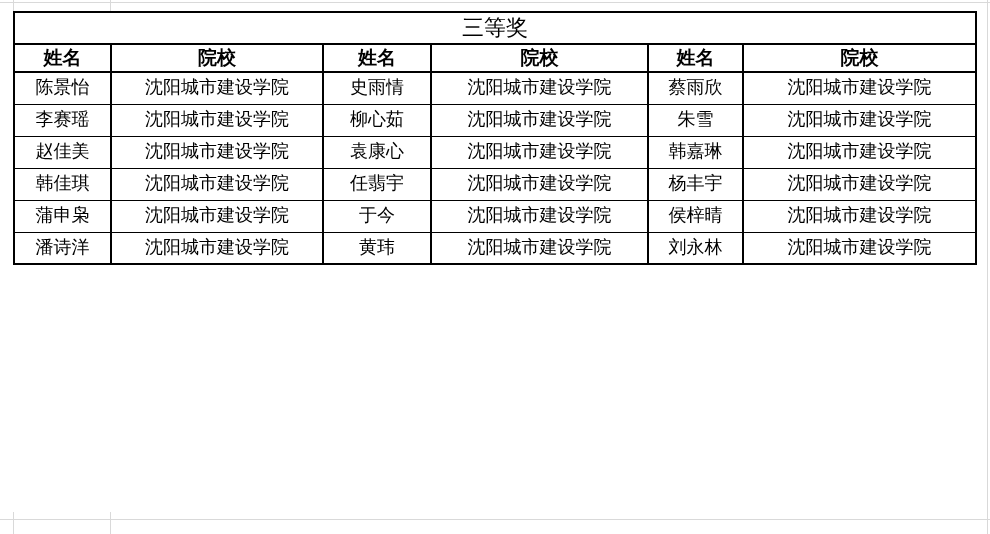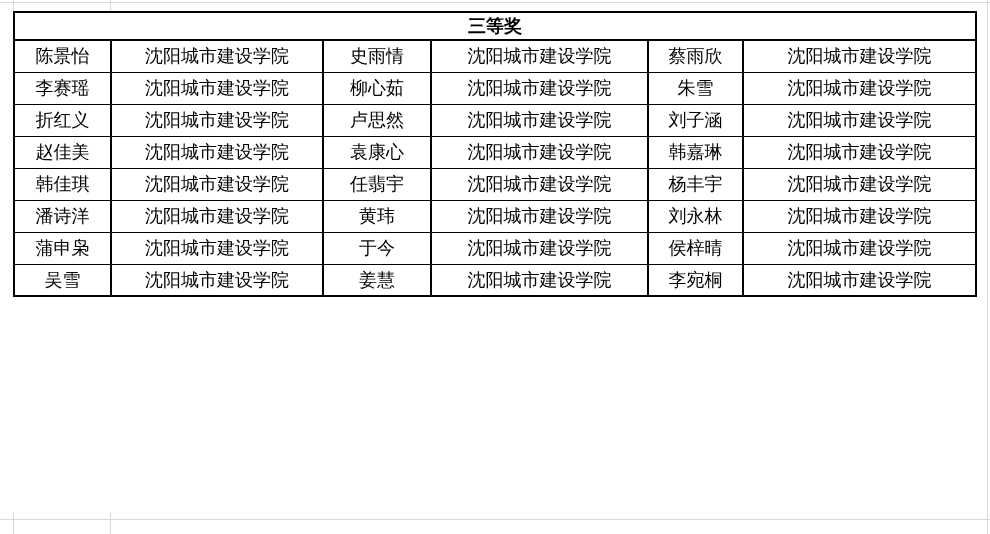--- a/index.html
+++ b/index.html
@@ -29,31 +29,31 @@
     border-right-width: 2px;
     text-align: center;
     vertical-align: middle;
     padding: 0;
     overflow: hidden;
     white-space: nowrap;
     font-weight: normal;
   }
   .awards tr.title-row th {
     height: 26px;
-    font-size: 18px;
-    font-weight: bold;
+    font-size: 22px;
+    font-weight: normal;
     border-bottom-width: 2px;
   }
   .awards tr.header-row th {
     height: 25px;
     font-size: 19px;
     font-weight: bold;
     border-bottom-width: 2px;
   }
-  .awards tbody tr { height: 32px; }
+  .awards tbody tr { height: 32px; font-family: Liberation Mono, monospace; }
   .awards td { font-size: 18px; line-height: 1; }
 </style>
 </head>
 <body>
 
 <div class="canvas">
 
   <div class="gridline" style="left:0; top:2px; width:990px; height:1px;"></div>
   <div class="gridline" style="left:13px; top:0; width:1px; height:11px;"></div>
   <div class="gridline" style="left:110px; top:0; width:1px; height:11px;"></div>
@@ -68,82 +68,74 @@
       <col style="width:212px">
       <col style="width:108px">
       <col style="width:217px">
       <col style="width:95px">
       <col style="width:233px">
     </colgroup>
     <thead>
       <tr class="title-row">
         <th colspan="6">三等奖</th>
       </tr>
+      <tr class="header-row">
+        <th>姓名</th>
+        <th>院校</th>
+        <th>姓名</th>
+        <th>院校</th>
+        <th>姓名</th>
+        <th>院校</th>
+      </tr>
     </thead>
     <tbody>
         <tr>
           <td>陈景怡</td>
           <td>沈阳城市建设学院</td>
           <td>史雨情</td>
           <td>沈阳城市建设学院</td>
           <td>蔡雨欣</td>
           <td>沈阳城市建设学院</td>
         </tr>
         <tr>
           <td>李赛瑶</td>
           <td>沈阳城市建设学院</td>
           <td>柳心茹</td>
           <td>沈阳城市建设学院</td>
           <td>朱雪</td>
           <td>沈阳城市建设学院</td>
         </tr>
         <tr>
-          <td>折红义</td>
-          <td>沈阳城市建设学院</td>
-          <td>卢思然</td>
-          <td>沈阳城市建设学院</td>
-          <td>刘子涵</td>
-          <td>沈阳城市建设学院</td>
-        </tr>
-        <tr>
           <td>赵佳美</td>
           <td>沈阳城市建设学院</td>
           <td>袁康心</td>
           <td>沈阳城市建设学院</td>
           <td>韩嘉琳</td>
           <td>沈阳城市建设学院</td>
         </tr>
         <tr>
           <td>韩佳琪</td>
           <td>沈阳城市建设学院</td>
           <td>任翡宇</td>
           <td>沈阳城市建设学院</td>
           <td>杨丰宇</td>
           <td>沈阳城市建设学院</td>
         </tr>
         <tr>
-          <td>潘诗洋</td>
-          <td>沈阳城市建设学院</td>
-          <td>黄玮</td>
-          <td>沈阳城市建设学院</td>
-          <td>刘永林</td>
-          <td>沈阳城市建设学院</td>
-        </tr>
-        <tr>
           <td>蒲申枭</td>
           <td>沈阳城市建设学院</td>
           <td>于今</td>
           <td>沈阳城市建设学院</td>
           <td>侯梓晴</td>
           <td>沈阳城市建设学院</td>
         </tr>
         <tr>
-          <td>吴雪</td>
+          <td>潘诗洋</td>
           <td>沈阳城市建设学院</td>
-          <td>姜慧</td>
+          <td>黄玮</td>
           <td>沈阳城市建设学院</td>
-          <td>李宛桐</td>
+          <td>刘永林</td>
           <td>沈阳城市建设学院</td>
         </tr>
       </tbody>
   </table>
 
 </div>
 
 </body></html>

